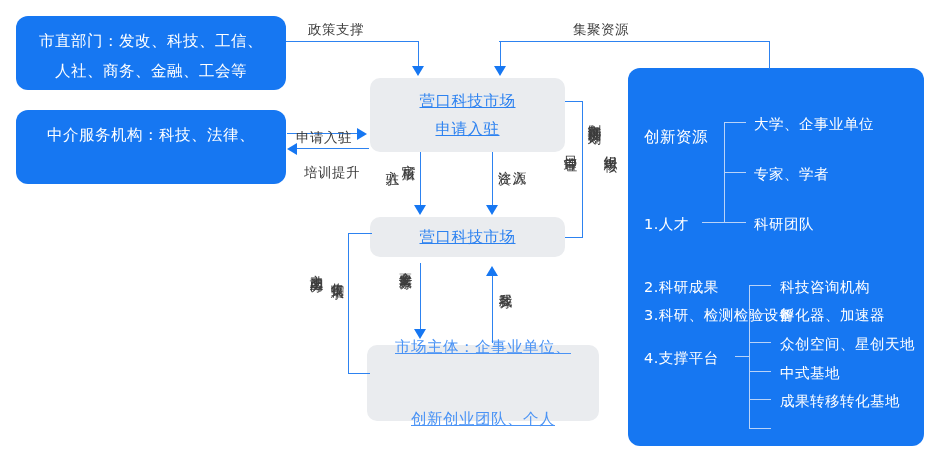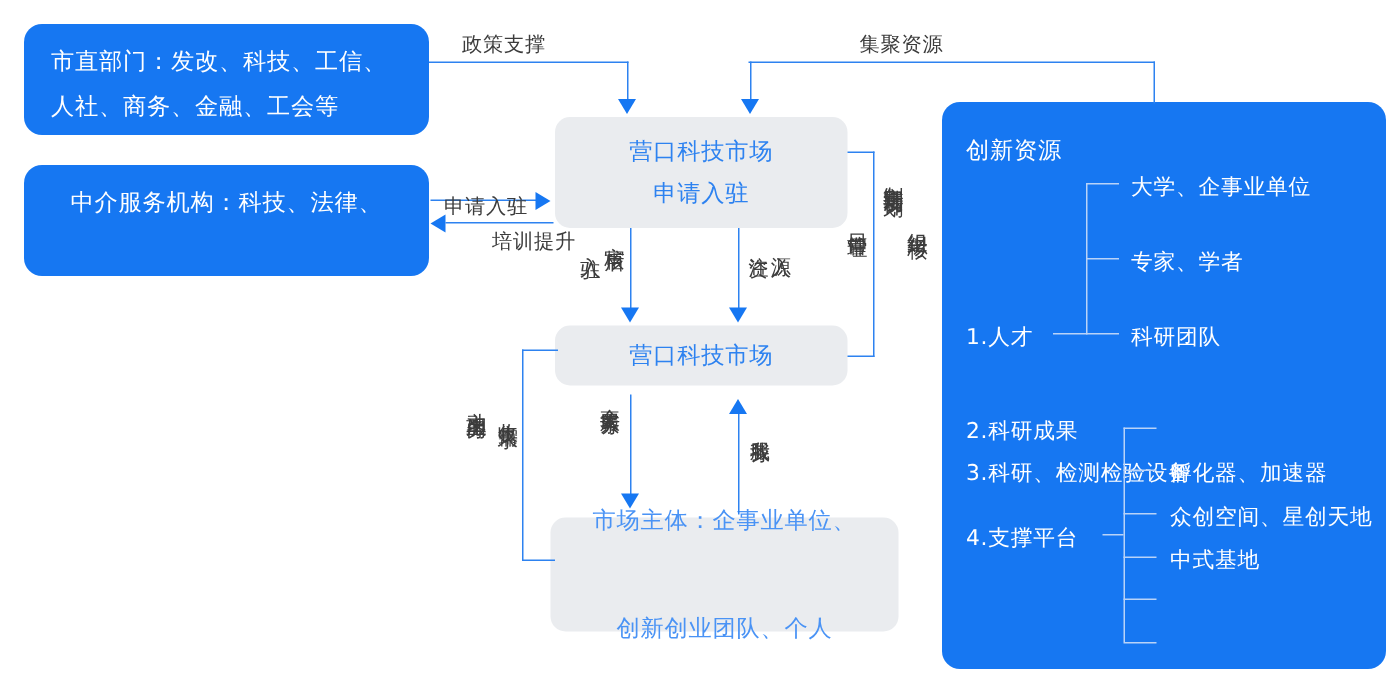--- a/index.html
+++ b/index.html
@@ -9,21 +9,21 @@
   .blue-box{
     position:absolute;background:#1677f2;border-radius:12px;
     color:#ffffff;box-sizing:border-box;
   }
   .blue-box .ln{
     font-size:15.5px;line-height:30px;white-space:nowrap;letter-spacing:.5px;
   }
   .gray-box{
     position:absolute;background:#eaecef;border-radius:10px;
     color:#2d82f0;box-sizing:border-box;display:flex;flex-direction:column;
-    align-items:center;justify-content:center;
+    align-items:center;justify-content:center;text-decoration:underline;
   }
   .gray-box .ln{font-size:15.5px;line-height:28px;white-space:nowrap;letter-spacing:.5px;}
 
   
   .hline{position:absolute;height:0;border-top:1.6px solid #2d82f0;}
   .vline{position:absolute;width:0;border-left:1.6px solid #2d82f0;}
   .arrow-d{position:absolute;width:0;height:0;
     border-left:6px solid transparent;border-right:6px solid transparent;
     border-top:10px solid #1677f2;}
   .arrow-u{position:absolute;width:0;height:0;
@@ -34,32 +34,32 @@
     border-left:10px solid #1677f2;}
   .arrow-l{position:absolute;width:0;height:0;
     border-top:6px solid transparent;border-bottom:6px solid transparent;
     border-right:10px solid #1677f2;}
 
   .hlabel{position:absolute;font-size:13.5px;color:#3c3c3c;white-space:nowrap;letter-spacing:.5px;}
   .vlabel{position:absolute;font-size:13.5px;color:#3c3c3c;letter-spacing:1px;
     writing-mode:vertical-rl;text-orientation:upright;white-space:nowrap;line-height:14px;}
 
   
-  .panel-title{position:absolute;font-size:15.5px;color:#ffffff;white-space:nowrap;letter-spacing:.5px;}
+  .panel-title{position:absolute;font-size:15.5px;color:#ffffff;white-space:nowrap;letter-spacing:.5px;margin-top:37px;}
   .panel-item{position:absolute;font-size:14.5px;color:#ffffff;white-space:nowrap;letter-spacing:.5px;}
   .panel-leaf{position:absolute;font-size:14.5px;color:#ffffff;white-space:nowrap;letter-spacing:.5px;}
   .tline-v{position:absolute;width:0;border-left:1.4px solid #b9d3f8;}
   .tline-h{position:absolute;height:0;border-top:1.4px solid #b9d3f8;}
 </style>
 </head>
 <body>
 
 <div id="stage">
 
-  <div class="blue-box" style="left:16px;top:16px;width:270px;height:74px;padding:10px 18px 0 18px;">
+  <div class="blue-box" style="left:16px;top:16px;width:270px;height:74px;padding:10px 18px 0 18px;text-align:center;">
     <div class="ln">市直部门：发改、科技、工信、</div>
     <div class="ln">人社、商务、金融、工会等</div>
   </div>
 
   <div class="blue-box" style="left:16px;top:110px;width:270px;height:74px;padding:10px 18px 0 18px;text-align:center;">
     <div class="ln">中介服务机构：科技、法律、</div>
   </div>
 
   <div class="gray-box" style="left:370px;top:78px;width:195px;height:74px;">
     <div class="ln">营口科技市场</div>
@@ -95,43 +95,45 @@
 
     <div class="panel-item" style="left:16px;top:281px;">4.支撑平台</div>
     <div class="tline-h" style="left:107px;top:288px;width:14px;"></div>
     <div class="tline-v" style="left:121px;top:217px;height:143px;"></div>
     <div class="tline-h" style="left:121px;top:217px;width:22px;"></div>
     <div class="tline-h" style="left:121px;top:245px;width:22px;"></div>
     <div class="tline-h" style="left:121px;top:274px;width:22px;"></div>
     <div class="tline-h" style="left:121px;top:303px;width:22px;"></div>
     <div class="tline-h" style="left:121px;top:331px;width:22px;"></div>
     <div class="tline-h" style="left:121px;top:360px;width:22px;"></div>
+    <div class="panel-leaf" style="left:152px;top:210px;">科技咨询机构</div>
     <div class="panel-leaf" style="left:152px;top:238px;text-align:right;">孵化器、加速器</div>
     <div class="panel-leaf" style="left:152px;top:267px;">众创空间、星创天地</div>
     <div class="panel-leaf" style="left:152px;top:296px;">中式基地</div>
+    <div class="panel-leaf" style="left:152px;top:324px;">成果转移转化基地</div>
   </div>
 
   <div class="hline" style="left:286px;top:41px;width:133px;"></div>
   <div class="vline" style="left:418px;top:41px;height:27px;"></div>
   <div class="arrow-d" style="left:412px;top:66px;"></div>
   <div class="hlabel" style="left:308px;top:21px;">政策支撑</div>
 
   <div class="hline" style="left:499px;top:41px;width:271px;"></div>
   <div class="vline" style="left:769px;top:41px;height:28px;"></div>
   <div class="vline" style="left:500px;top:41px;height:27px;"></div>
   <div class="arrow-d" style="left:494px;top:66px;"></div>
   <div class="hlabel" style="left:573px;top:21px;">集聚资源</div>
 
   <div class="hline" style="left:287px;top:133px;width:72px;"></div>
   <div class="arrow-r" style="left:357px;top:128px;"></div>
   <div class="hlabel" style="left:296px;top:129px;">申请入驻</div>
 
   <div class="hline" style="left:297px;top:148px;width:72px;"></div>
   <div class="arrow-l" style="left:287px;top:143px;"></div>
-  <div class="hlabel" style="left:304px;top:152px;margin-left:24px;">培训提升</div>
+  <div class="hlabel" style="left:304px;top:164px;">培训提升</div>
 
   <div class="vline" style="left:420px;top:152px;height:55px;"></div>
   <div class="arrow-d" style="left:414px;top:205px;"></div>
   <div class="vlabel" style="left:386px;top:160px;">入驻</div>
   <div class="vlabel" style="left:402px;top:154px;">审核后</div>
 
   <div class="vline" style="left:492px;top:152px;height:55px;"></div>
   <div class="arrow-d" style="left:486px;top:205px;"></div>
   <div class="vlabel" style="left:498px;top:160px;">注资</div>
   <div class="vlabel" style="left:513px;top:160px;">入源</div>

